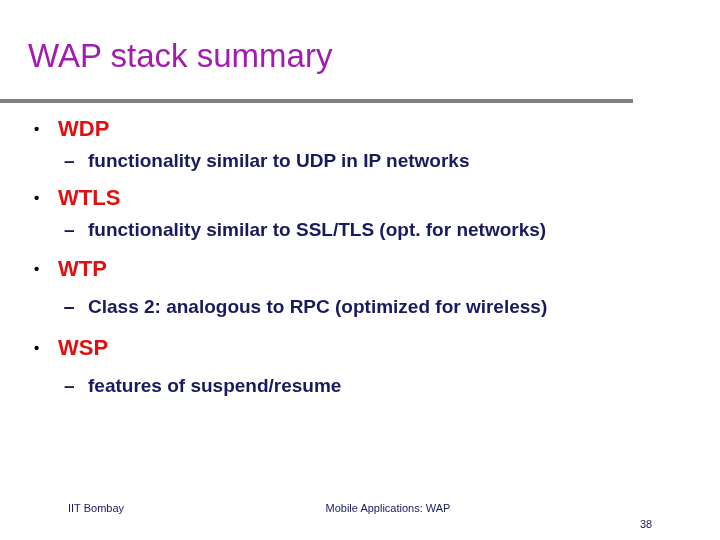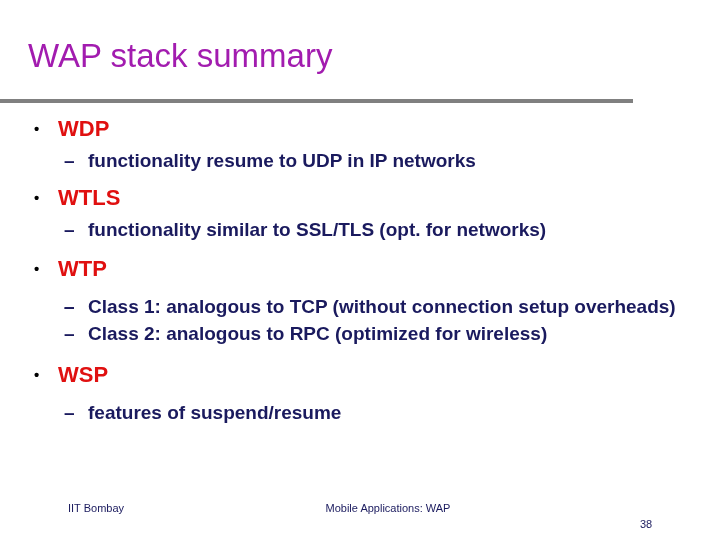--- a/index.html
+++ b/index.html
@@ -150,42 +150,41 @@
   <div class="title-rule"></div>
 
   <div class="body">
 
     <div class="lvl1">
       <span class="dot">•</span>
       <span class="txt">WDP</span>
     </div>
     <div class="lvl2">
       <span class="dash">–</span>
-      <span class="txt">functionality resume to UDP in IP networks</span>
+      <span class="txt">functionality similar to UDP in IP networks</span>
     </div>
 
     <div class="lvl1 gap-a">
       <span class="dot">•</span>
       <span class="txt">WTLS</span>
     </div>
     <div class="lvl2">
       <span class="dash">–</span>
       <span class="txt">functionality similar to SSL/TLS (opt. for networks)</span>
     </div>
 
     <div class="lvl1 gap-b">
       <span class="dot">•</span>
       <span class="txt">WTP</span>
     </div>
     <div class="lvl2 gap-d">
       <span class="dash">–</span>
     </div>
     <div class="lvl2 tight">
       <span class="dash">–</span>
-      <span class="txt">Class 1: analogous to TCP (without connection setup overheads)</span>
     </div>
     <div class="lvl2 tight">
       <span class="dash">–</span>
       <span class="txt">Class 2: analogous to RPC (optimized for wireless)</span>
     </div>
 
     <div class="lvl1 gap-c">
       <span class="dot">•</span>
       <span class="txt">WSP</span>
     </div>

